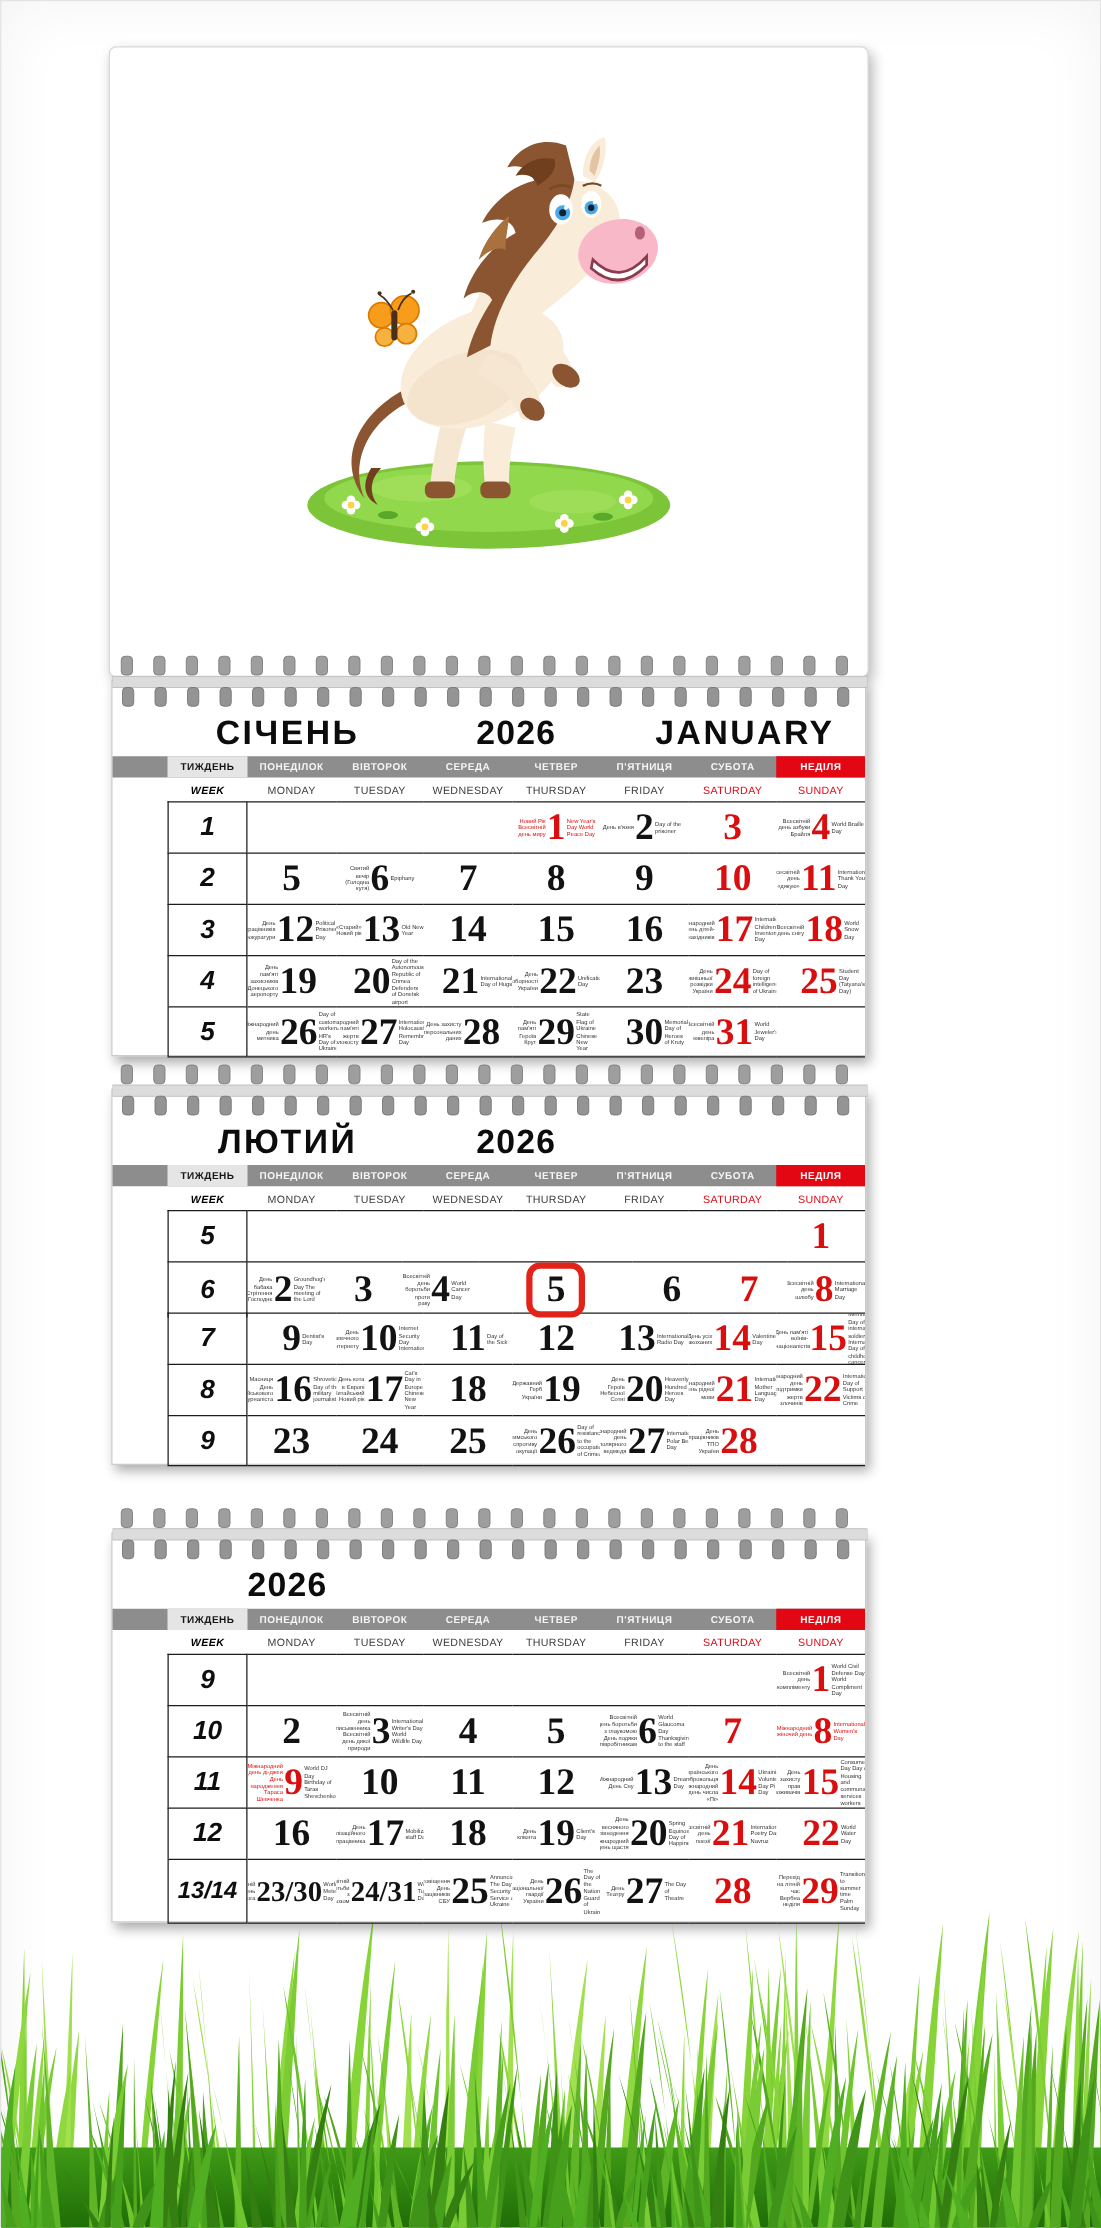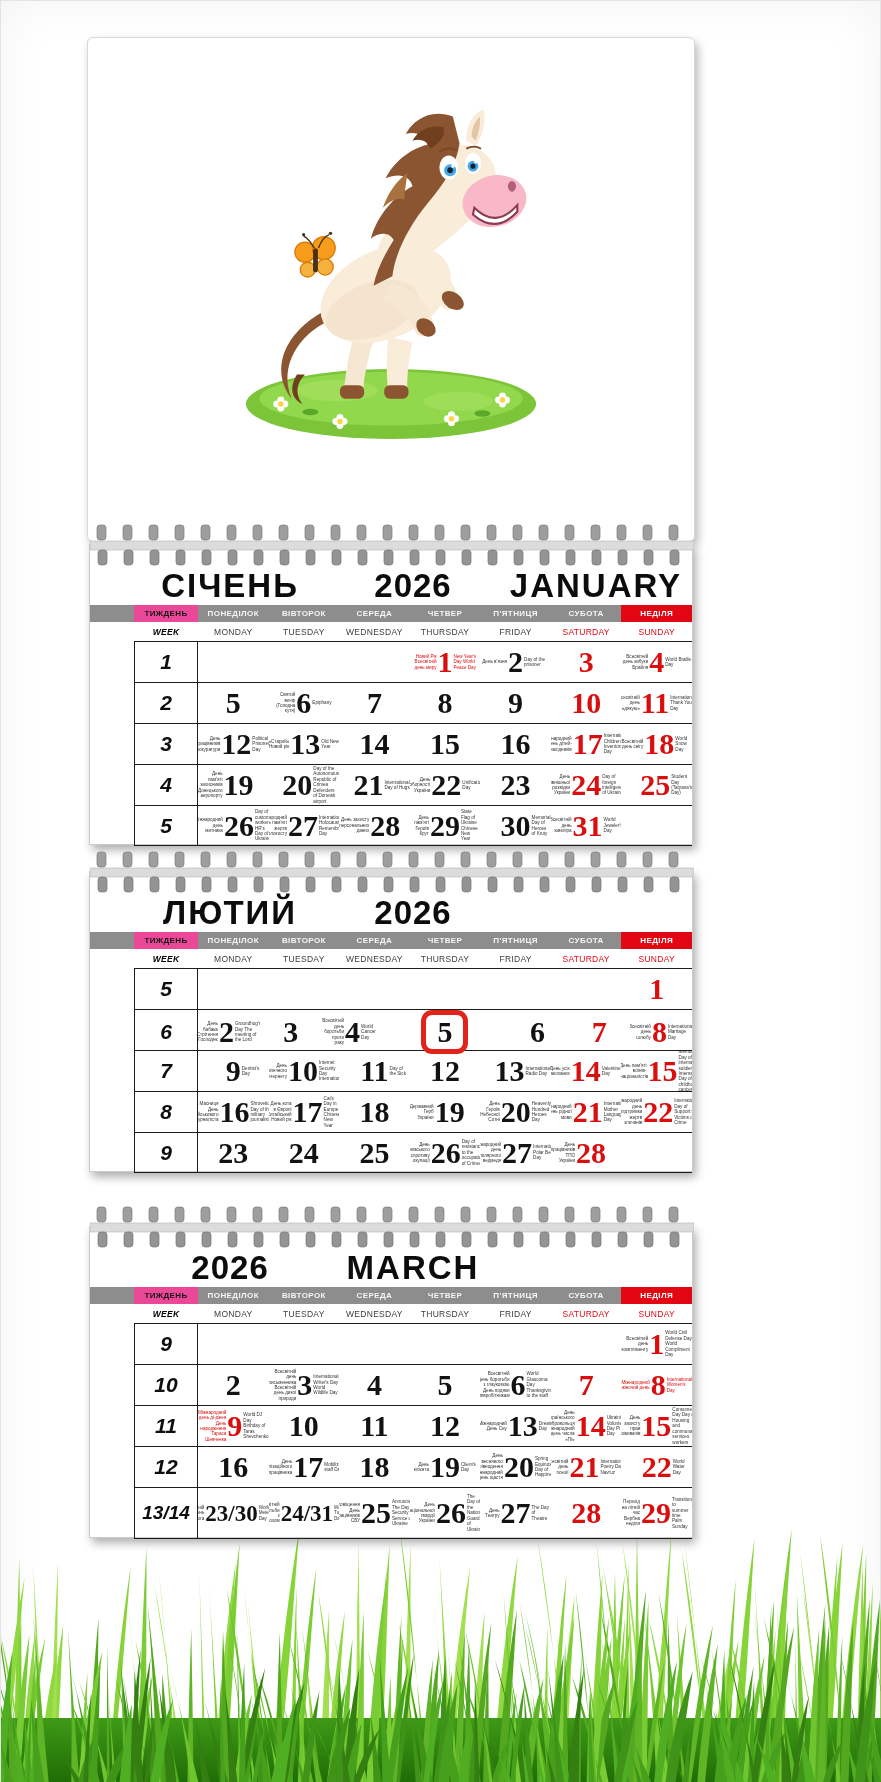--- a/index.html
+++ b/index.html
@@ -9,27 +9,27 @@
   .photo-card{position:absolute;left:86px;top:36px;width:608px;height:505px;background:#fff;
     border:1px solid #d8d8d8;border-radius:6px;box-shadow:3px 5px 10px rgba(0,0,0,.28);z-index:2}
   .photo-card svg{position:absolute;left:50%;top:52px;transform:translateX(-50%)}
   .panel{position:absolute;left:88px;width:604px;background:#fff;border:1px solid #cbcbcb;
     box-shadow:3px 5px 9px rgba(0,0,0,.32);z-index:3}
   #panel-0{top:543px;height:301px}
   #panel-1{top:870px;height:301px}
   #panel-2{top:1225px;height:312px}
   .spiral{position:absolute;top:-21px;left:0;z-index:6}
   .m-title{margin-top:22px;height:38px;display:grid;grid-template-columns:44px 1.05fr .95fr 1.05fr;
-    align-items:center;text-align:center;font-weight:bold;font-size:33px;color:#0c0c0c}
+    align-items:center;text-align:center;font-weight:bold;font-size:27px;color:#0c0c0c}
   .m-title .ua,.m-title .en{letter-spacing:2px}
   .m-title .yr{letter-spacing:1px}
   .hdr-ua{height:17px;display:grid;grid-template-columns:44px 64px repeat(7,1fr);
     background:#8d8d8d;color:#f5f5f5;font-size:8px;font-weight:bold;letter-spacing:.4px}
   .hdr-ua div{display:flex;align-items:center;justify-content:center;white-space:nowrap}
-  .hdr-ua .wk{background:#ec4899;color:#161616}
+  .hdr-ua .wk{background:#e5e5e5;color:#161616}
   .hdr-ua .sun{background:#e30613;color:#fff}
   .hdr-en{height:19px;display:grid;grid-template-columns:44px 64px repeat(7,1fr);font-size:8.5px;color:#3c3c3c}
   .hdr-en div{display:flex;align-items:center;justify-content:center;letter-spacing:.3px;white-space:nowrap}
   .hdr-en .wk{font-weight:bold;font-style:italic;color:#000}
   .hdr-en .red{color:#e30613}
   .wrow{display:grid;grid-template-columns:44px 64px repeat(7,1fr);height:41px}
   .wrow.tall{height:52px}
   .wcell{border-left:1.6px solid #1c1c1c;border-right:1.6px solid #1c1c1c;border-top:1.6px solid #1c1c1c;
     display:flex;align-items:center;justify-content:center;font-weight:bold;font-style:italic;
     font-size:21px;color:#0e0e0e}
@@ -700,21 +700,20 @@
         <rect x="527" y="1" width="9" height="15" rx="3" fill="#9e9e9e" stroke="#7c7c7c" stroke-width="0.7"></rect>
         <rect x="528" y="26" width="9" height="15" rx="3" fill="#949494" stroke="#757575" stroke-width="0.7"></rect>
         <rect x="553" y="1" width="9" height="15" rx="3" fill="#9e9e9e" stroke="#7c7c7c" stroke-width="0.7"></rect>
         <rect x="554" y="26" width="9" height="15" rx="3" fill="#949494" stroke="#757575" stroke-width="0.7"></rect>
         <rect x="579" y="1" width="9" height="15" rx="3" fill="#9e9e9e" stroke="#7c7c7c" stroke-width="0.7"></rect>
         <rect x="580" y="26" width="9" height="15" rx="3" fill="#949494" stroke="#757575" stroke-width="0.7"></rect>
       </svg>
       <div class="m-title">
         <div class="sp"></div>
         <div class="yr">2026</div>
-        <div class="en">MARCH</div>
       </div>
       <div class="hdr-ua">
         <div class="sp"></div>
         <div class="wk">ТИЖДЕНЬ</div>
         <div>ПОНЕДІЛОК</div>
         <div>ВІВТОРОК</div>
         <div>СЕРЕДА</div>
         <div>ЧЕТВЕР</div>
         <div>П'ЯТНИЦЯ</div>
         <div>СУБОТА</div>

